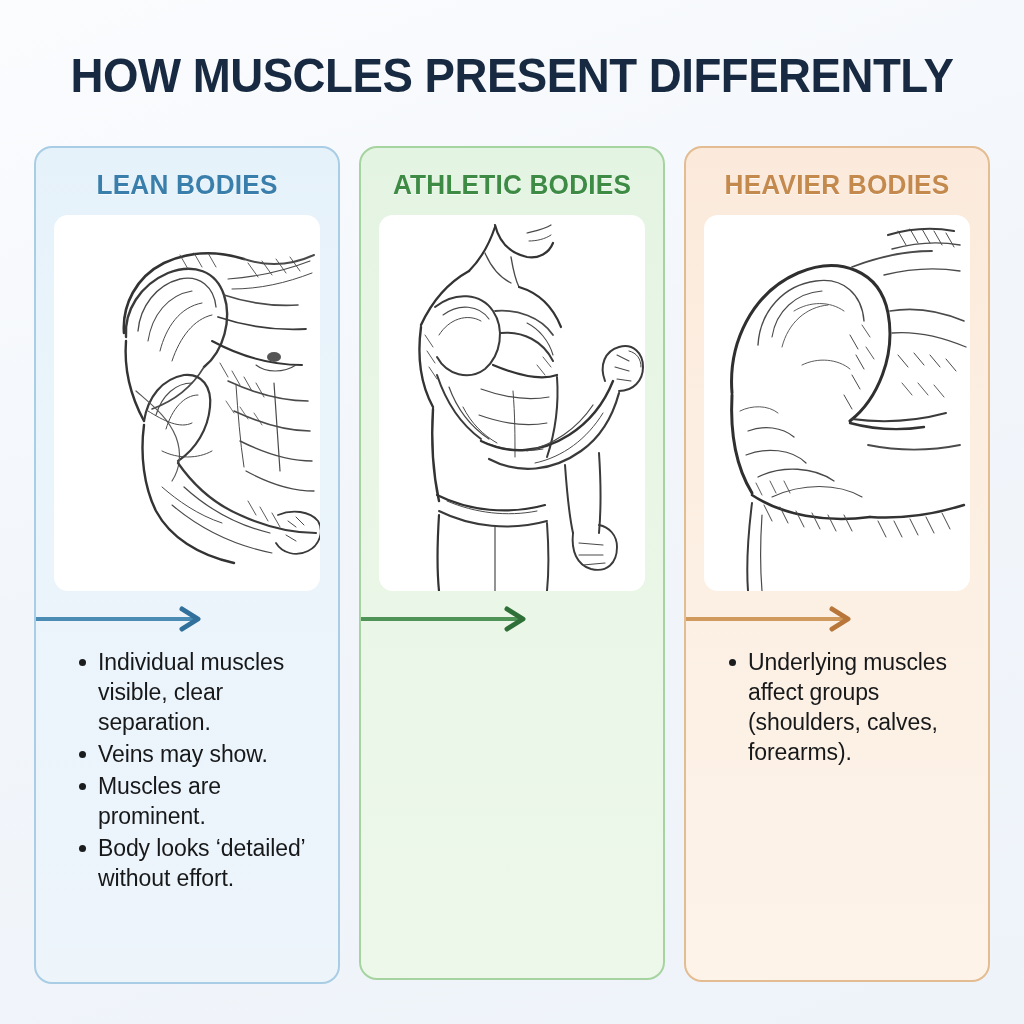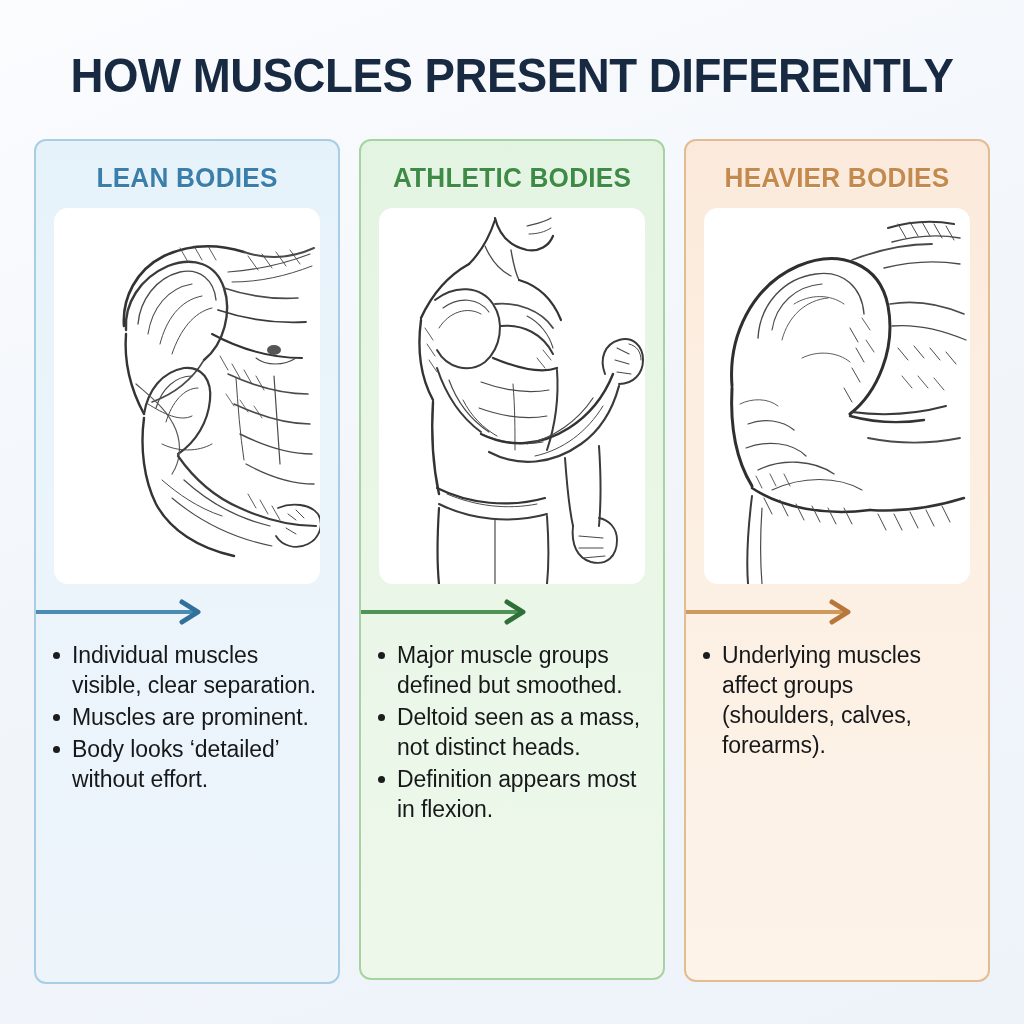--- a/index.html
+++ b/index.html
@@ -35,23 +35,23 @@
     letter-spacing: -0.5px;
     color: #172a42;
     transform: scaleX(0.95);
     text-shadow: 0 1px 0 rgba(255,255,255,0.6);
     white-space: nowrap;
   }
 
   
   .card {
     position: absolute;
-    top: 139px;
+    top: 146px;
     width: 306px;
-    border-radius: 12px;
+    border-radius: 18px;
     box-sizing: border-box;
     border: 2px solid #cfe0ee;
     overflow: hidden;
   }
   .card-lean {
     left: 34px;
     bottom: 40px;
     background: linear-gradient(180deg, #e6f2fa 0%, #eaf4fb 35%, #edf5fb 100%);
     border-color: #a9cde4;
   }
@@ -106,21 +106,21 @@
     position: absolute;
     left: 0;
     top: 14px;
     width: 178px;
     height: 28px;
   }
 
   
   ul.bullets {
     margin: 0;
-    padding: 0 20px 22px 36px;
+    padding: 0 20px 22px 62px;
     list-style: none;
   }
   ul.bullets li {
     position: relative;
     font-size: 23px;
     line-height: 30px;
     color: #17181a;
     margin-bottom: 2px;
     letter-spacing: -0.1px;
   }
@@ -207,20 +207,21 @@
 
     <div class="arrow-wrap">
       <svg viewBox="0 0 178 28">
         <line x1="0" y1="14" x2="158" y2="14" stroke="#4a8cb3" stroke-width="4"></line>
         <polyline points="146,4 162,14 146,24" fill="none" stroke="#30709a" stroke-width="5" stroke-linecap="round" stroke-linejoin="round"></polyline>
       </svg>
     </div>
 
     <ul class="bullets">
       <li>Individual muscles visible, clear separation.</li>
+      <li>Veins may show.</li>
       <li>Muscles are prominent.</li>
       <li>Body looks ‘detailed’ without effort.</li>
     </ul>
   </div>
 
   <div class="card card-athletic">
     <div class="card-title t-athletic">ATHLETIC BODIES</div>
 
     <div class="img-panel">
       <svg viewBox="0 0 270 376" preserveAspectRatio="xMidYMid slice">
@@ -287,25 +288,20 @@
       </svg>
     </div>
 
     <div class="arrow-wrap">
       <svg viewBox="0 0 178 28">
         <line x1="0" y1="14" x2="158" y2="14" stroke="#4f9456" stroke-width="4"></line>
         <polyline points="146,4 162,14 146,24" fill="none" stroke="#2f6f38" stroke-width="5" stroke-linecap="round" stroke-linejoin="round"></polyline>
       </svg>
     </div>
 
-    <ul class="bullets">
-      <li>Major muscle groups defined but smoothed.</li>
-      <li>Deltoid seen as a mass, not distinct heads.</li>
-      <li>Definition appears most in flexion.</li>
-    </ul>
   </div>
 
   <div class="card card-heavier">
     <div class="card-title t-heavier">HEAVIER BODIES</div>
 
     <div class="img-panel">
       <svg viewBox="0 0 270 376" preserveAspectRatio="xMidYMid slice">
         <g fill="none" stroke="#4a4a4a" stroke-width="1.6" stroke-linecap="round" stroke-linejoin="round">
 
           <path d="M30 178 C26 128 50 78 96 58 C138 40 178 56 186 98 C194 140 176 184 148 206" stroke-width="3" stroke="#2f2f2f"></path>

